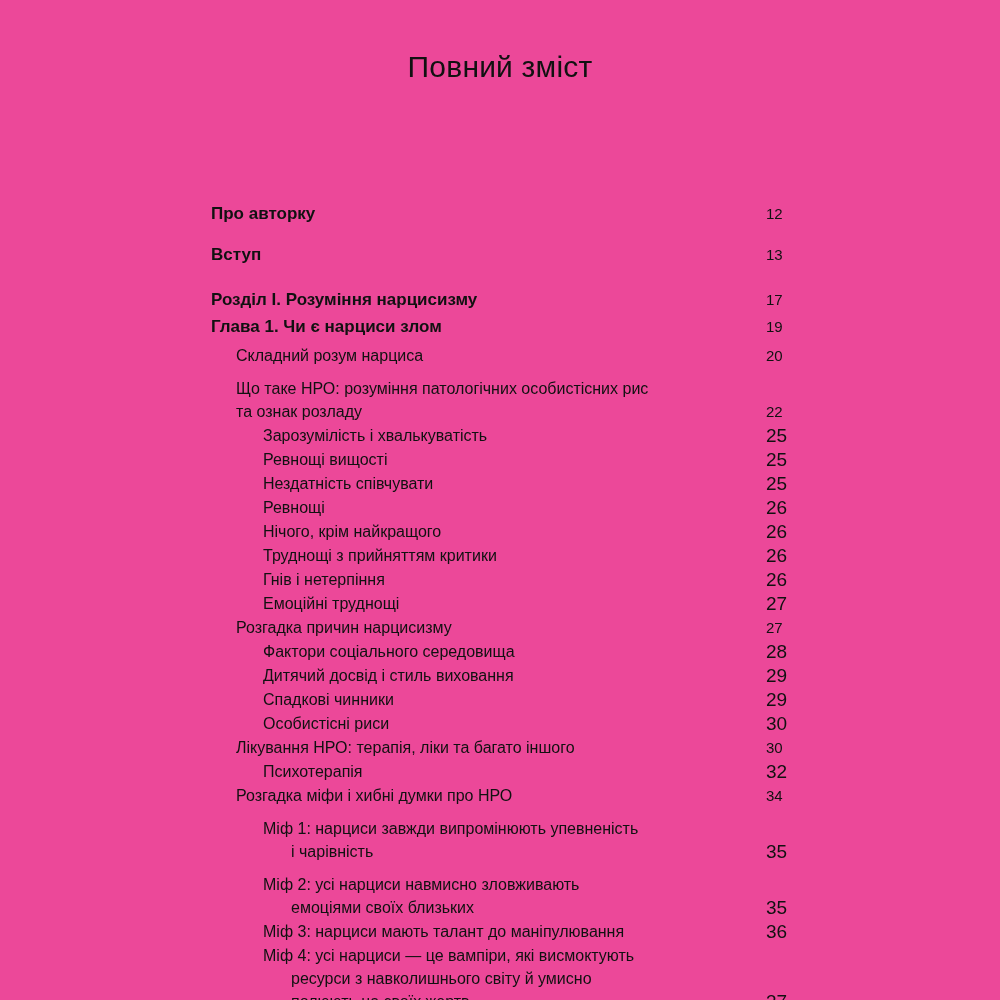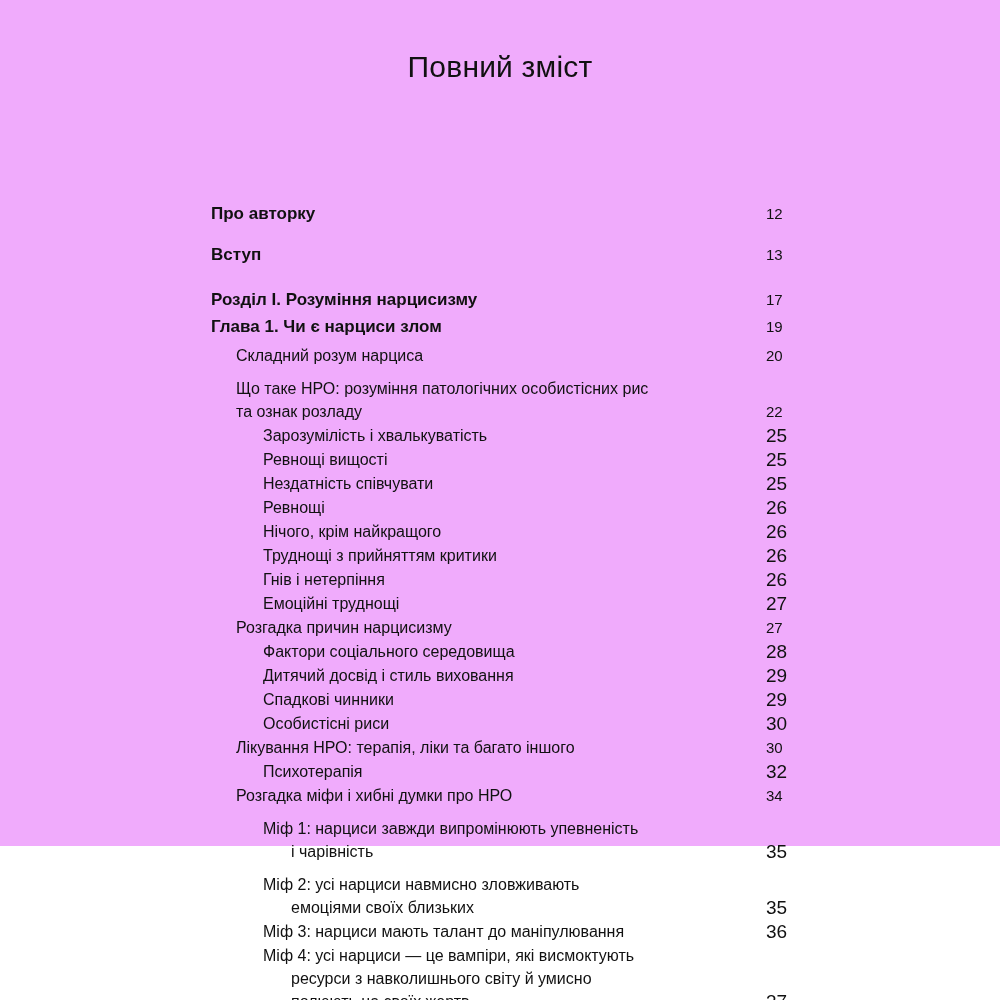--- a/index.html
+++ b/index.html
@@ -10,22 +10,22 @@
   body {
     width: 1000px;
     height: 1000px;
     font-family: "Liberation Sans", sans-serif;
     color: #111111;
     -webkit-font-smoothing: antialiased;
   }
   .page {
     position: relative;
     width: 1000px;
-    height: 846px;
-    background: #f0abfc;
+    height: 1000px;
+    background: #ec4899;
     box-sizing: border-box;
   }
   .page-title {
     text-align: center;
     font-size: 30px;
     font-weight: 400;
     letter-spacing: 0.2px;
     color: #111111;
     padding-top: 50px;
     margin: 0;

